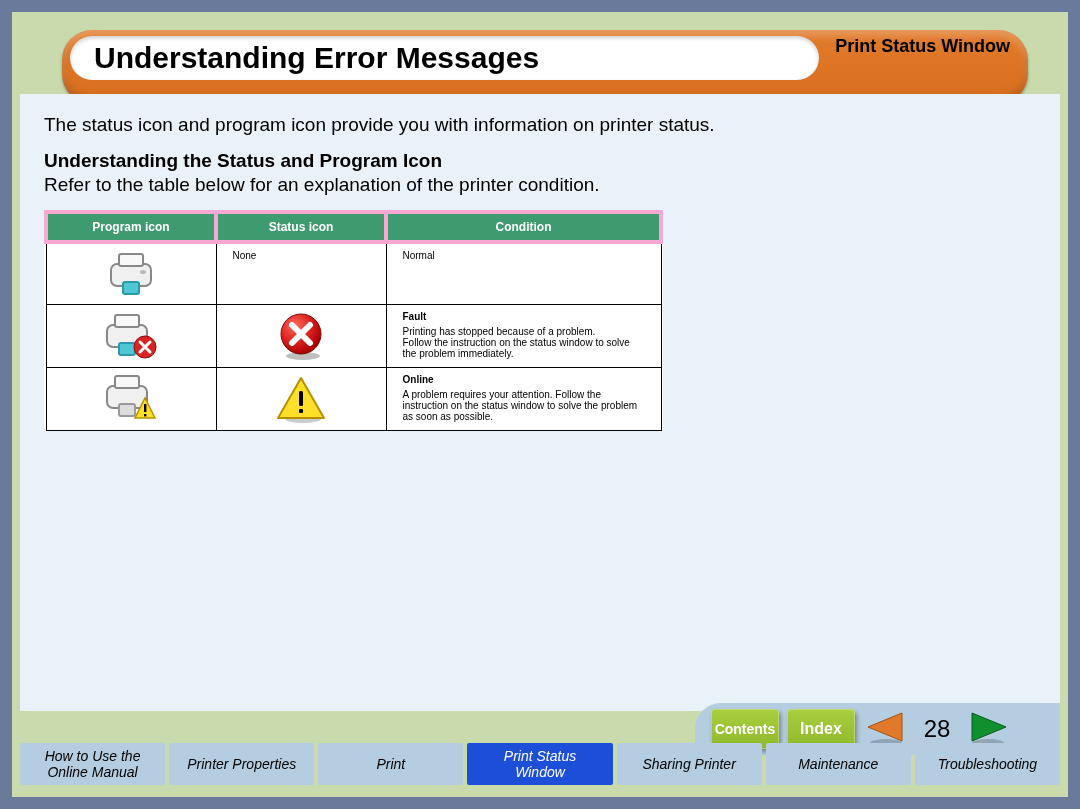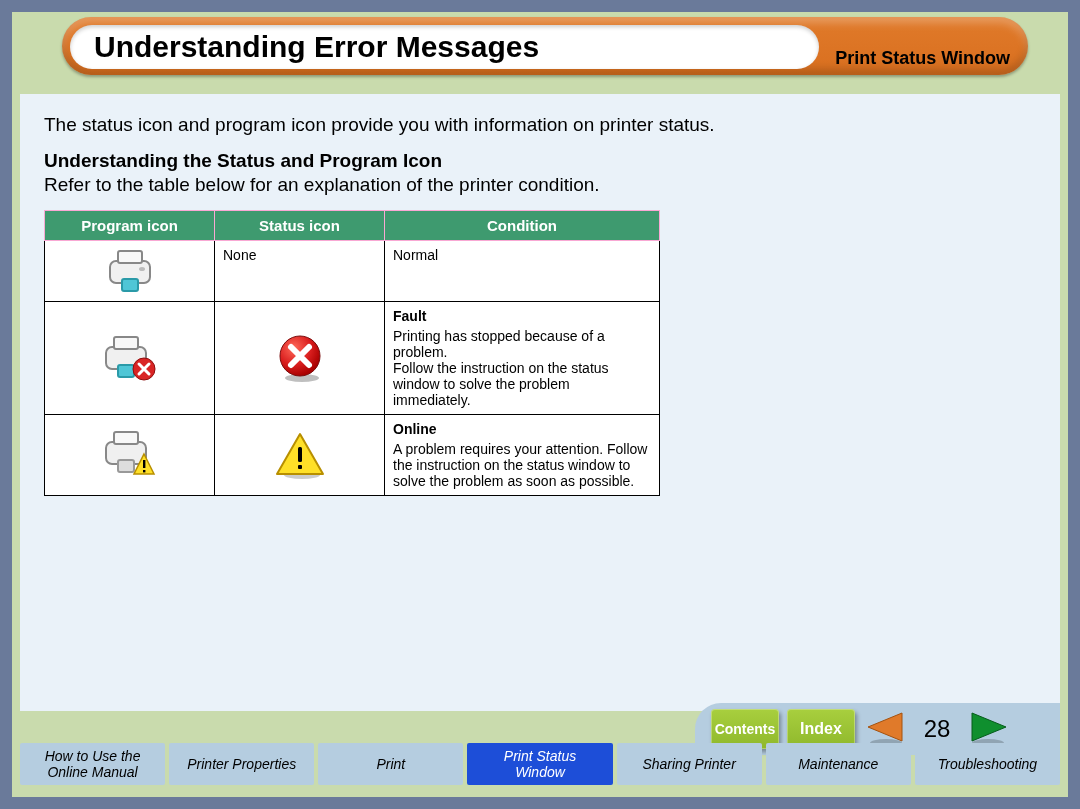--- a/index.html
+++ b/index.html
@@ -21,29 +21,29 @@
   }
   .inner-frame {
     width: 100%;
     height: 100%;
     background: #c9dbad;
     position: relative;
     overflow: hidden;
   }
   .title-pill {
     position: absolute;
-    top: 5px;
+    top: 18px;
     left: 50px;
     right: 40px;
-    height: 58px;
+    height: 74px;
     background: linear-gradient(#e07a2a, #d96f1f);
     border-radius: 30px;
     box-shadow: inset 0 -6px 8px rgba(0,0,0,0.18), inset 0 6px 8px rgba(255,255,255,0.25), 0 2px 3px rgba(0,0,0,0.3);
     display: flex;
-    align-items: flex-end;
+    align-items: flex-start;
     padding: 6px 18px 6px 8px;
   }
   .title-inner {
     flex: 1;
     height: 44px;
     background: #fff;
     border-radius: 22px;
     display: flex;
     align-items: center;
     padding: 0 24px;
@@ -83,29 +83,29 @@
   }
   table.statustbl {
     border-collapse: collapse;
     margin-top: 4px;
     background: #fff;
   }
   table.statustbl th {
     background: #3e9a6f;
     color: #fff;
     font-weight: bold;
-    font-size: 15px;
+    font-size: 12px;
     padding: 6px 10px;
-    border: 1px solid #f9a8d4;
+    border: 4px solid #f9a8d4;
     text-align: center;
   }
   table.statustbl td {
     border: 1px solid #000;
-    font-size: 14px;
-    padding: 6px 8px;
+    font-size: 10px;
+    padding: 6px 16px;
     vertical-align: top;
   }
   .col1 { width: 170px; }
   .col2 { width: 170px; }
   .col3 { width: 275px; }
   .icon-cell { text-align: center; vertical-align: middle !important; }
   .cond-title { font-weight: bold; margin-bottom: 4px; display: block; }
   
   .nav-wrap {
     position: absolute;

